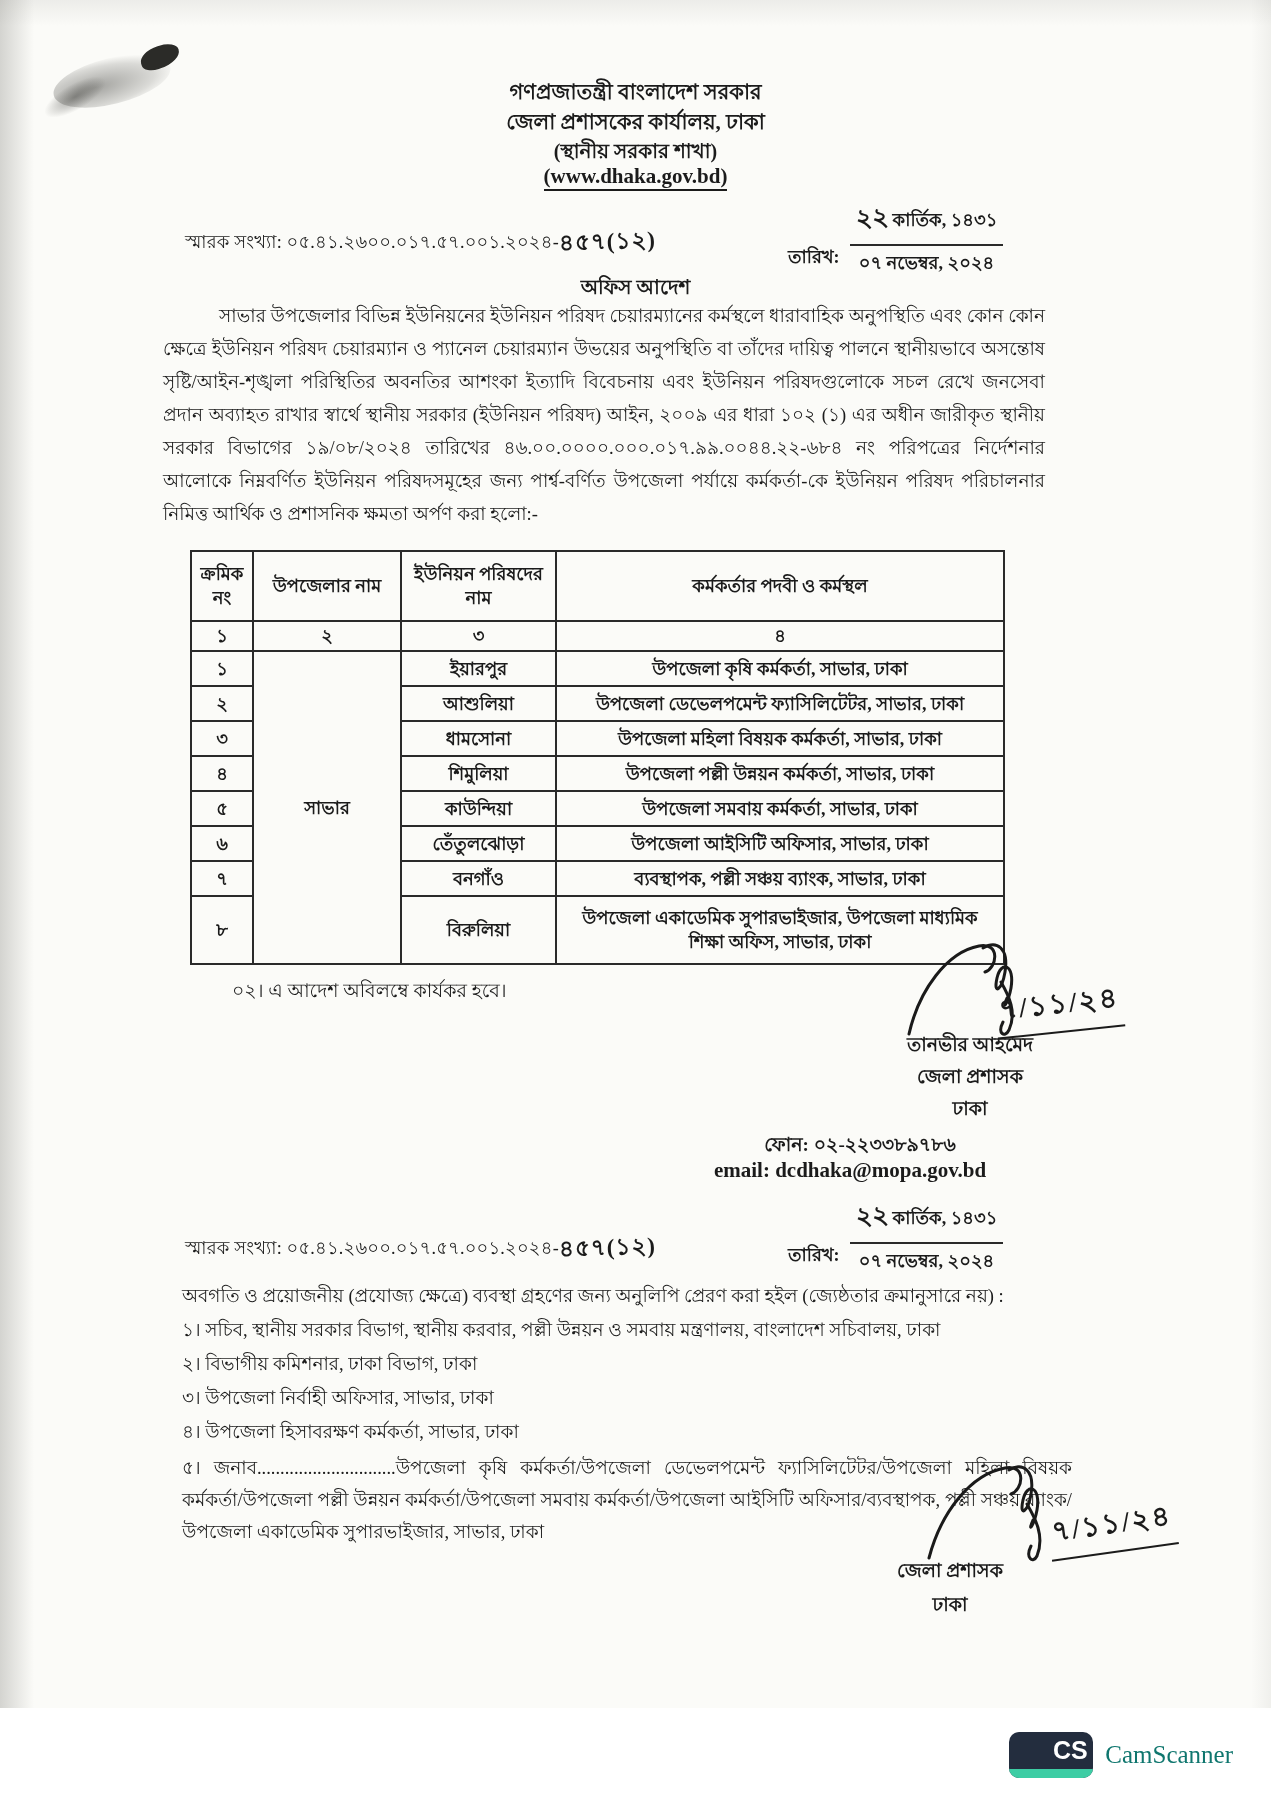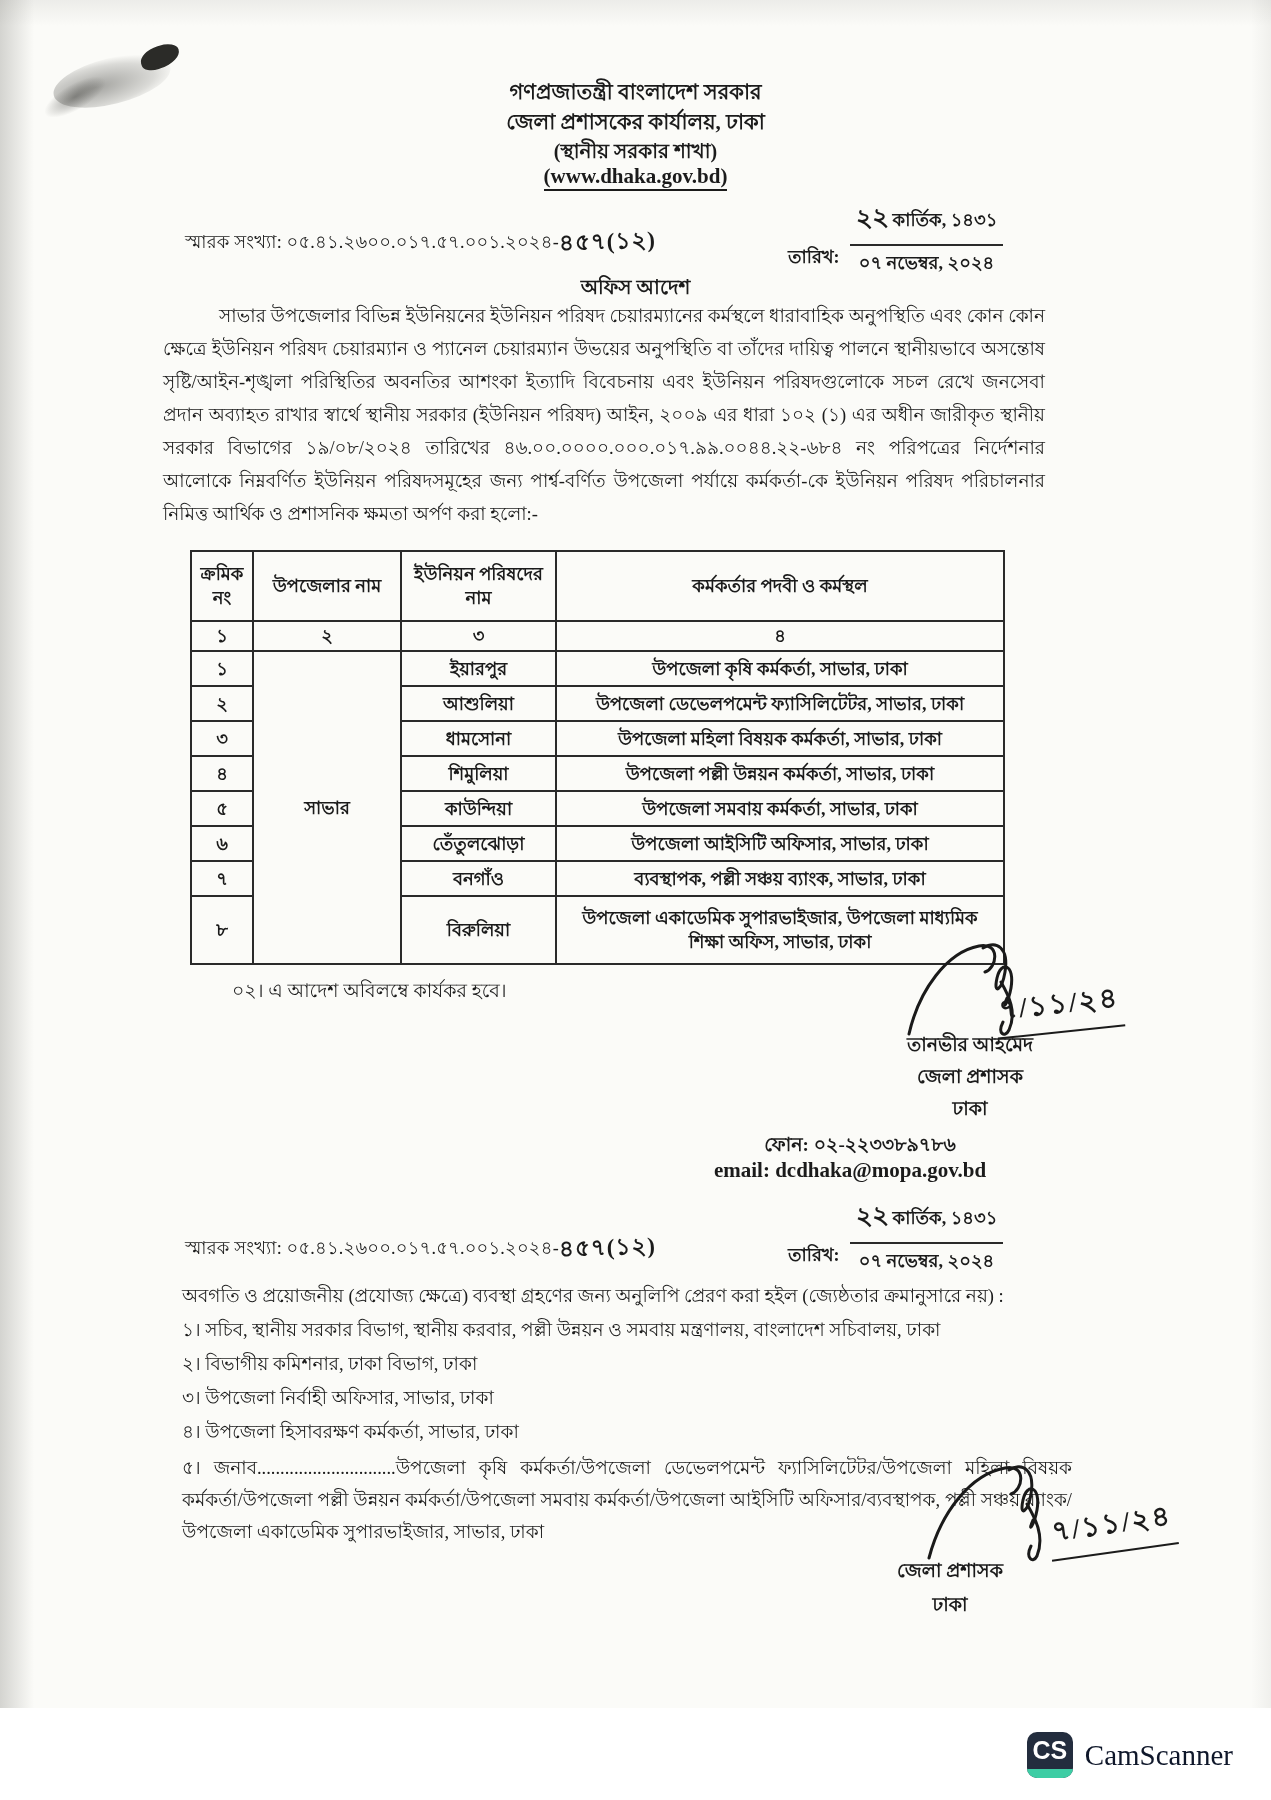--- a/index.html
+++ b/index.html
@@ -91,25 +91,25 @@
   .di-4{top:1452px;line-height:32px;text-align:justify;}
 
   .sig2-scribble{left:925px;top:1458px;}
   .sig2-date{left:1048px;top:1502px;font-size:28px;font-weight:700;transform:rotate(-8deg);letter-spacing:2px;border-bottom:2px solid #1b1b1b;padding:0 4px 2px;}
   .sig2-title{left:860px;top:1556px;width:180px;text-align:center;font-size:19px;font-weight:700;}
   .sig2-place{left:860px;top:1590px;width:180px;text-align:center;font-size:19px;font-weight:700;}
 
   
   .footer-band{left:0;bottom:0;width:100%;height:92px;background:#ffffff;z-index:6;}
   .cs-wrap{position:absolute;right:38px;top:24px;display:flex;align-items:center;gap:12px;}
-  .cs-logo{position:relative;width:46px;height:46px;border-radius:10px;overflow:hidden;display:flex;align-items:flex-start;justify-content:center;}
+  .cs-logo{position:relative;width:46px;height:46px;border-radius:10px;overflow:hidden;display:flex;align-items:flex-start;justify-content:center;padding-left:38px;}
   .cs-logo-top{position:absolute;inset:0;}
   .cs-logo-strip{position:absolute;left:0;right:0;bottom:0;height:9px;}
   .cs-logo-text{position:relative;z-index:2;color:#fff;font-family:"Liberation Sans",sans-serif;font-weight:700;font-size:25px;line-height:37px;}
-  .cs-brand{font-size:29px;color:#0f172a;font-family:"Liberation Serif",serif;}
+  .cs-brand{font-size:25px;color:#0f766e;font-family:"Liberation Serif",serif;}
 </style>
 </head>
 <body>
 
 <div class="page">
 
   <div class="abs staple-smear"></div>
   <div class="abs staple-tail"></div>
   <div class="abs staple-blob"></div>
 

